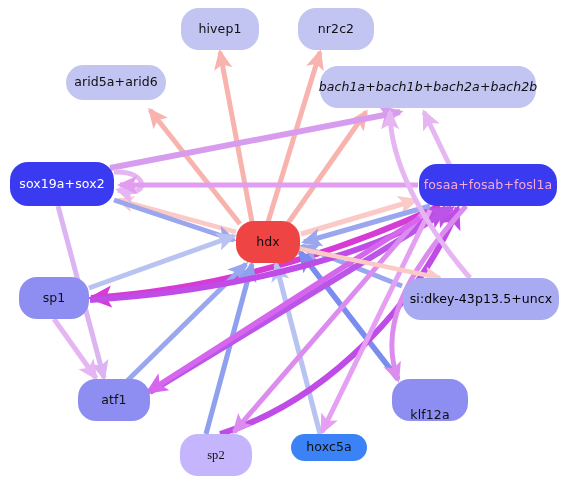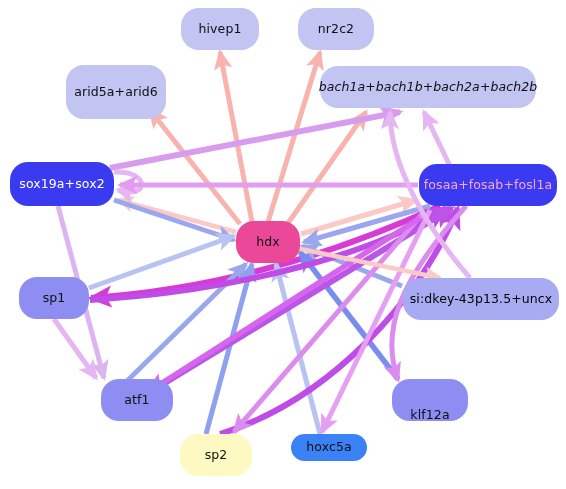--- a/index.html
+++ b/index.html
@@ -129,48 +129,48 @@
       </g>
   </svg>
 
   <div id="node-layer">
       <div class="gnode" style="left: 181px; top: 8px; width: 78px; height: 42px; background: rgb(194, 196, 242); color: rgb(16, 16, 16);">
         <span>hivep1</span>
       </div>
       <div class="gnode" style="left: 290px; top: 8px; width: 76px; height: 42px; background: rgb(194, 196, 242); color: rgb(16, 16, 16); margin-left: 8px;">
         <span>nr2c2</span>
       </div>
-      <div class="gnode" style="left: 66px; top: 65px; width: 100px; height: 54px; background: rgb(194, 196, 242); color: rgb(16, 16, 16);">
+      <div class="gnode" style="left: 66px; top: 65px; width: 100px; height: 35px; background: rgb(194, 196, 242); color: rgb(16, 16, 16);">
         <span>arid5a+arid6</span>
       </div>
       <div class="gnode" style="left: 320px; top: 66px; width: 216px; height: 42px; background: rgb(194, 196, 242); color: rgb(16, 16, 16); font-style: italic;">
         <span>bach1a+bach1b+bach2a+bach2b</span>
       </div>
       <div class="gnode" style="left: 10px; top: 162px; width: 104px; height: 44px; background: rgb(58, 58, 240); color: rgb(255, 255, 255);">
         <span>sox19a+sox2</span>
       </div>
       <div class="gnode" style="left: 419px; top: 164px; width: 138px; height: 42px; background: rgb(58, 58, 240); color: #f9a8d4;">
         <span>fosaa+fosab+fosl1a</span>
       </div>
-      <div class="gnode" style="left: 236px; top: 221px; width: 64px; height: 42px; background: #ec4899; color: rgb(16, 16, 16);">
+      <div class="gnode" style="left: 236px; top: 221px; width: 64px; height: 42px; background: #ef4444; color: rgb(16, 16, 16);">
         <span>hdx</span>
       </div>
       <div class="gnode" style="left: 19px; top: 277px; width: 70px; height: 42px; background: rgb(142, 142, 242); color: rgb(16, 16, 16);">
         <span>sp1</span>
       </div>
       <div class="gnode" style="left: 403px; top: 278px; width: 156px; height: 42px; background: rgb(169, 171, 242); color: #000000;">
         <span>si:dkey-43p13.5+uncx</span>
       </div>
-      <div class="gnode" style="left: 78px; top: 379px; width: 72px; height: 42px; background: rgb(142, 142, 242); color: rgb(16, 16, 16); margin-left: 23px;">
+      <div class="gnode" style="left: 78px; top: 379px; width: 72px; height: 42px; background: rgb(142, 142, 242); color: rgb(16, 16, 16);">
         <span>atf1</span>
       </div>
       <div class="gnode" style="left: 392px; top: 379px; width: 76px; height: 42px; background: rgb(142, 142, 242); color: rgb(16, 16, 16); align-items: flex-end;">
         <span>klf12a</span>
       </div>
-      <div class="gnode" style="left: 180px; top: 434px; width: 72px; height: 42px; background: #fef9c3; color: rgb(16, 16, 16);">
+      <div class="gnode" style="left: 180px; top: 434px; width: 72px; height: 42px; background: #c4b5fd; color: rgb(16, 16, 16); font-family: Liberation Serif, serif;">
         <span>sp2</span>
       </div>
       <div class="gnode" style="left: 291px; top: 434px; width: 76px; height: 27px; background: #3b82f6; color: rgb(16, 16, 16);">
         <span>hoxc5a</span>
       </div>
     </div>
 
 </div>
 
 </body></html>

